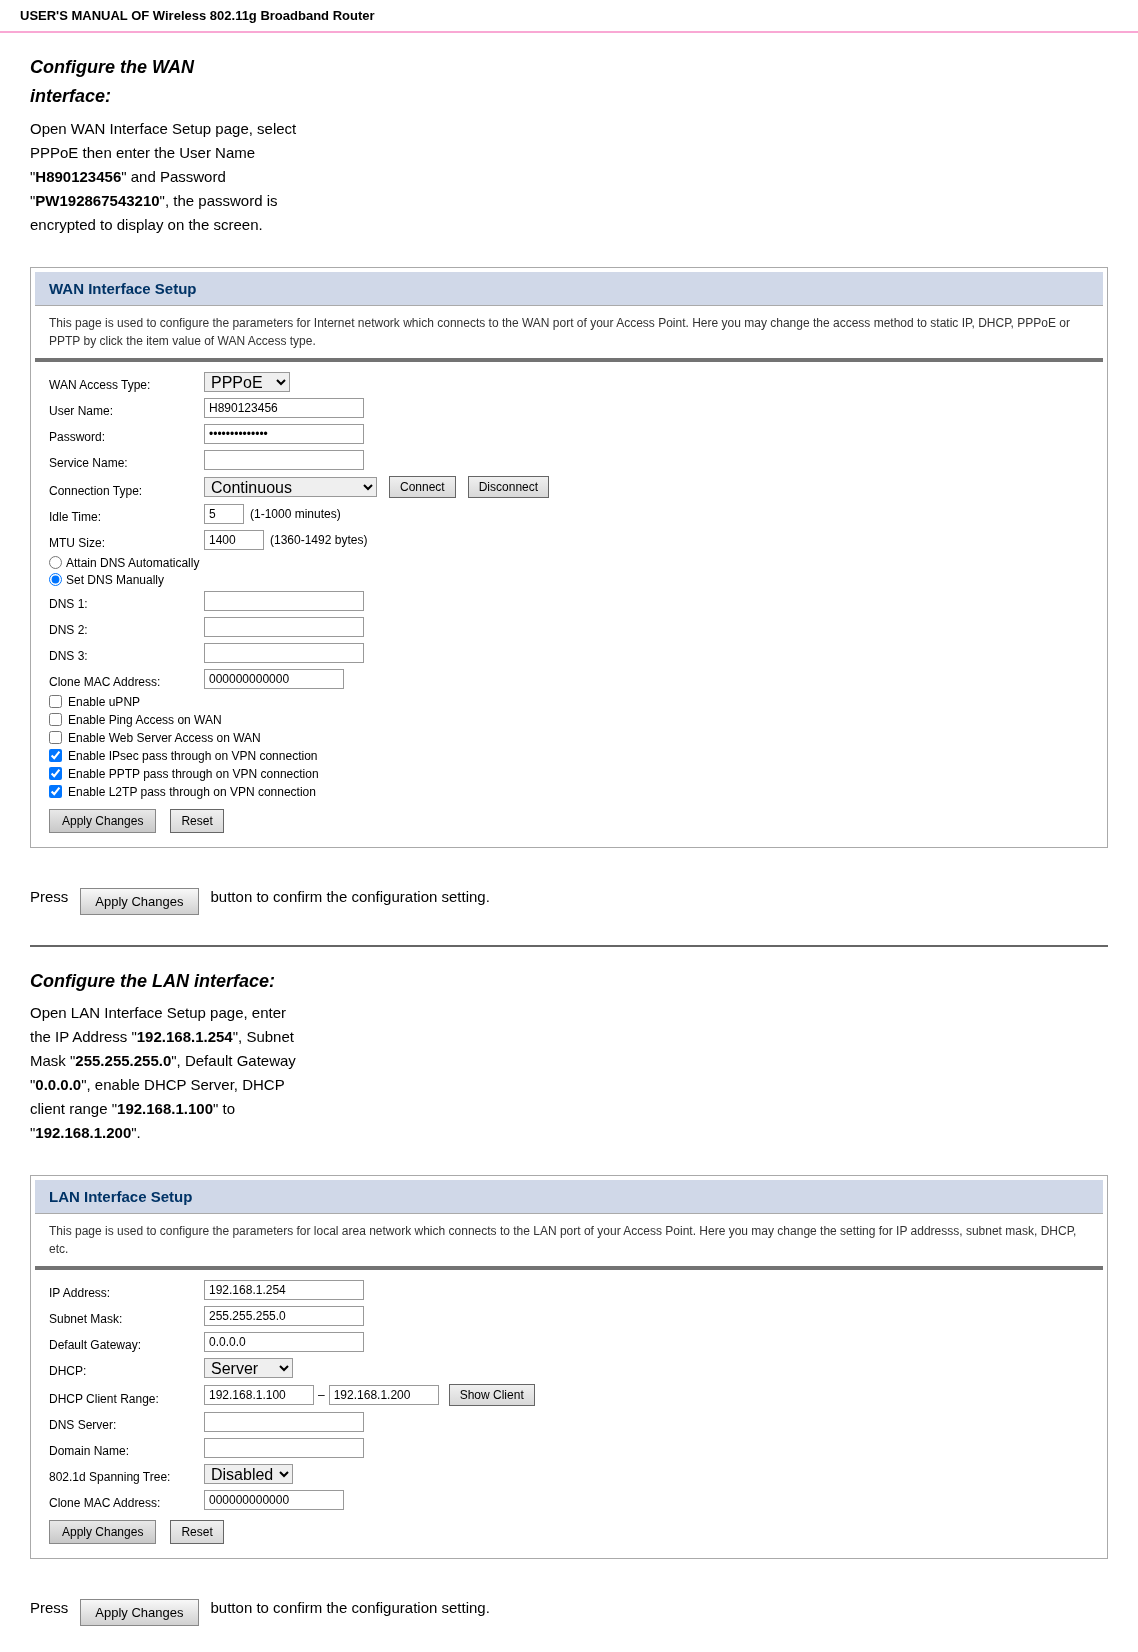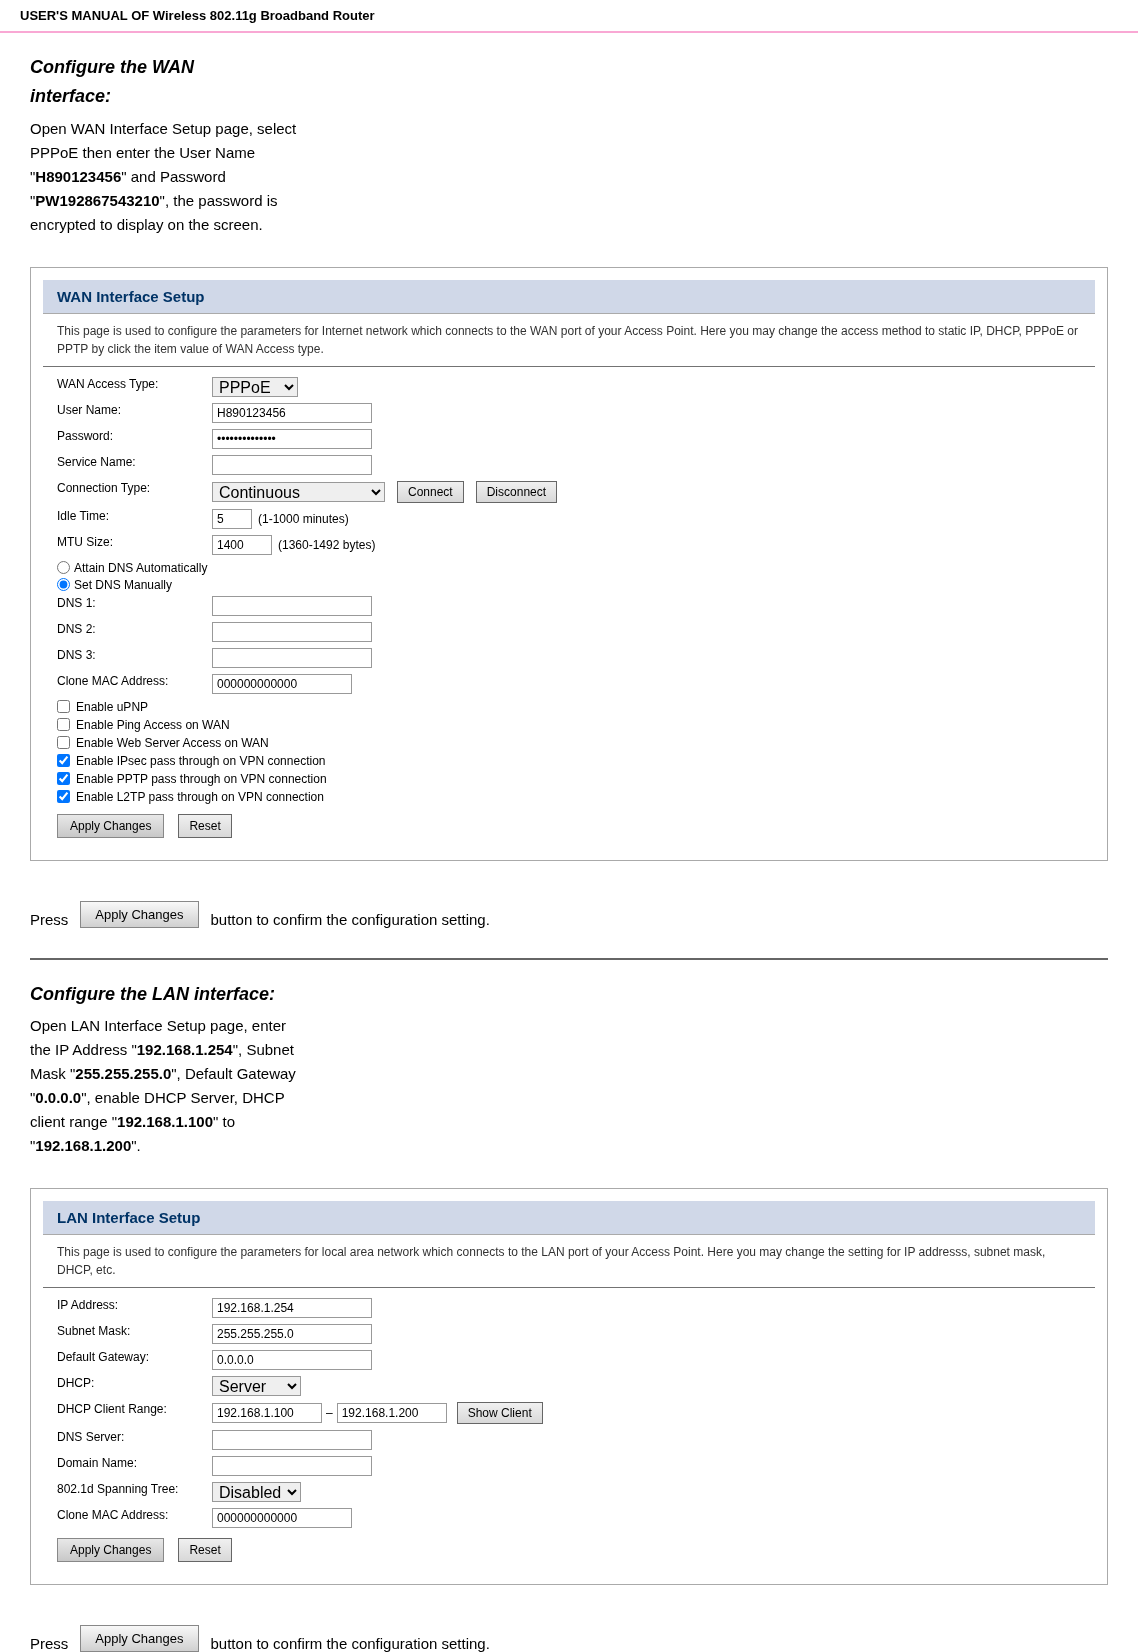--- a/index.html
+++ b/index.html
@@ -46,47 +46,47 @@
     }
 
     .left-text .bold {
       font-weight: bold;
     }
 
     .panel {
       border: 1px solid #aaa;
       background: #fff;
       flex: 1;
-      padding: 12px;
+      padding: 4px;
     }
 
     .panel-title {
       background: #d0d8e8;
       padding: 8px 14px;
       font-size: 15px;
       font-weight: bold;
       color: #003366;
       border-bottom: 1px solid #aaa;
     }
 
     .panel-desc {
       padding: 8px 14px;
       font-size: 12px;
       color: #333;
-      border-bottom: 1px solid #737373;
+      border-bottom: 4px solid #737373;
       line-height: 1.5;
     }
 
     .panel-body {
       padding: 10px 14px;
     }
 
     .form-row {
       display: flex;
-      align-items: flex-start;
+      align-items: flex-end;
       margin-bottom: 6px;
       font-size: 12px;
     }
 
     .form-label {
       width: 155px;
       flex-shrink: 0;
       font-weight: normal;
       color: #000;
     }
@@ -146,21 +146,21 @@
     .btn-apply {
       border: 1px solid #888;
       background: linear-gradient(to bottom, #e8e8e8, #c8c8c8);
       padding: 4px 12px;
       font-size: 12px;
       cursor: pointer;
     }
 
     .press-row {
       display: flex;
-      align-items: flex-end;
+      align-items: flex-start;
       gap: 12px;
       margin-top: 10px;
       margin-bottom: 30px;
       font-size: 15px;
     }
 
     .press-btn {
       border: 1px solid #888;
       background: linear-gradient(to bottom, #f8f8f8, #d0d0d0);
       padding: 5px 14px;

